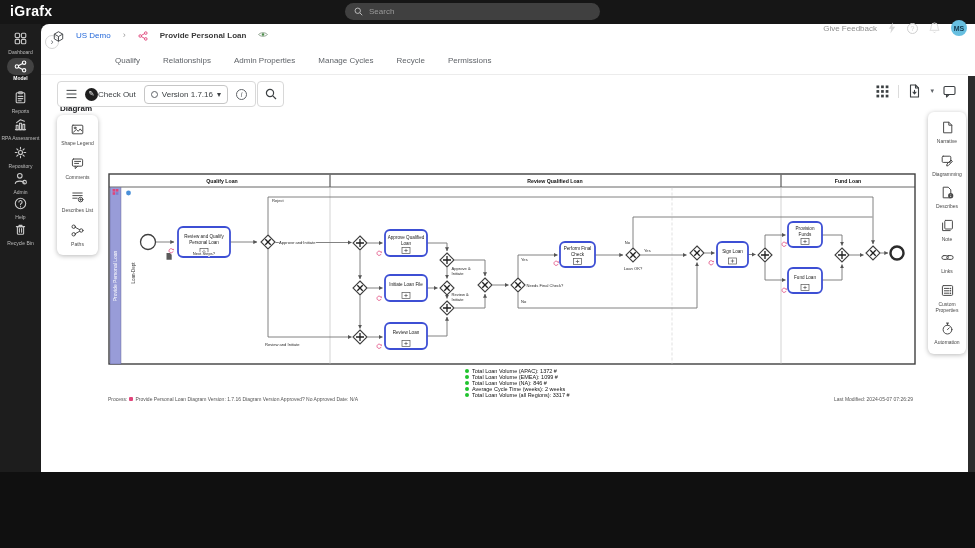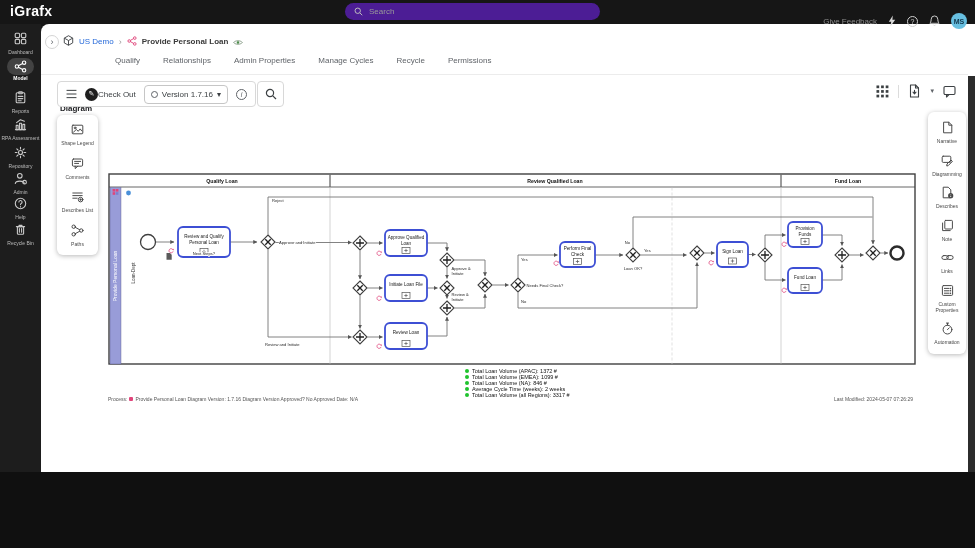--- a/index.html
+++ b/index.html
@@ -1,40 +1,40 @@
 <!DOCTYPE html>
 <html><head>
 <meta charset="utf-8">
 <style>
   html,body{margin:0;padding:0;background:#101010;}
   .app{position:relative;width:975px;height:472px;background:#161616;font-family:"Liberation Sans",sans-serif;overflow:hidden;}
 
   
   .topbar{position:absolute;left:0;top:0;width:975px;height:24px;background:#161616;z-index:6;}
   .logo{position:absolute;left:10px;top:3px;color:#fff;font-size:14px;font-weight:bold;letter-spacing:.3px;}
-  .gsearch{position:absolute;left:345px;top:3px;width:255px;height:17px;background:#4c1d95;border-radius:9px;display:flex;align-items:center;padding-left:9px;gap:6px;box-sizing:border-box;}
+  .gsearch{position:absolute;left:345px;top:3px;width:255px;height:17px;background:#404040;border-radius:9px;display:flex;align-items:center;padding-left:9px;gap:6px;box-sizing:border-box;}
   .gsearch span{font-size:8px;color:#9a9a9a;}
-  .top-right{position:absolute;right:8px;top:9px;height:24px;display:flex;align-items:center;gap:11px;}
+  .top-right{position:absolute;right:8px;top:16px;height:24px;display:flex;align-items:center;gap:11px;}
   .feedback{font-size:8px;color:#8f8f8f;}
   .ring{width:11px;height:11px;border:1px solid #cfcfcf;border-radius:50%;color:#cfcfcf;font-size:7px;display:flex;align-items:center;justify-content:center;box-sizing:border-box;}
   .avatar{width:16px;height:16px;border-radius:50%;background:#67bfe0;color:#12374d;font-size:7px;font-weight:bold;display:flex;align-items:center;justify-content:center;}
 
   
   .sidebar{position:absolute;left:0;top:24px;width:41px;bottom:0;background:#1d1d1d;z-index:5;}
   .side-item{position:absolute;width:41px;text-align:center;color:#c6c6c6;}
   .side-item .slbl{display:block;font-size:5px;color:#bdbdbd;margin-top:1px;line-height:5.5px;}
   .side-item.active .slbl{color:#fff;font-weight:bold;}
   .pill{width:27px;height:17px;border-radius:9px;background:#424242;margin:0 auto;display:flex;align-items:center;justify-content:center;}
   .sic{stroke:#c9c9c9;fill:none;stroke-width:1.1;stroke-linecap:round;stroke-linejoin:round;}
   .sic.w{stroke:#ffffff;}
 
   
   .content{position:absolute;left:41px;top:24px;width:934px;height:524px;background:#fff;border-top-left-radius:8px;}
   .collapse-btn{position:absolute;left:4px;top:11px;width:14px;height:14px;border:1px solid #d5d5d5;border-radius:50%;background:#fff;color:#5f6368;font-size:9px;line-height:12px;text-align:center;box-sizing:border-box;}
-  .crumbs{position:absolute;left:22px;top:7px;height:15px;display:flex;align-items:flex-end;gap:5px;}
+  .crumbs{position:absolute;left:12px;top:7px;height:15px;display:flex;align-items:flex-start;gap:12px;}
   .crumb-link{font-size:8px;color:#2569d9;}
   .crumb-sep{font-size:9px;color:#9a9a9a;line-height:8px;}
   .crumb-cur{font-size:8px;color:#3a3a3a;font-weight:600;}
   .tabs{position:absolute;left:17px;top:26px;display:flex;gap:19px;}
   .tab{font-size:8px;color:#5f6368;padding:6px 2px 7px 2px;border-bottom:2px solid transparent;}
   .tab.active{color:#202124;font-weight:bold;border-bottom-color:#3c4043;margin-top:48px;}
   .tabs-divider{position:absolute;left:0;top:50px;right:7px;height:1px;background:#ececec;}
 
   
   .tb-group{position:absolute;left:16px;top:57px;height:26px;border:1px solid #d8d8d8;border-radius:4px;background:#fff;display:flex;align-items:center;gap:8px;padding:0 8px;box-sizing:border-box;}

